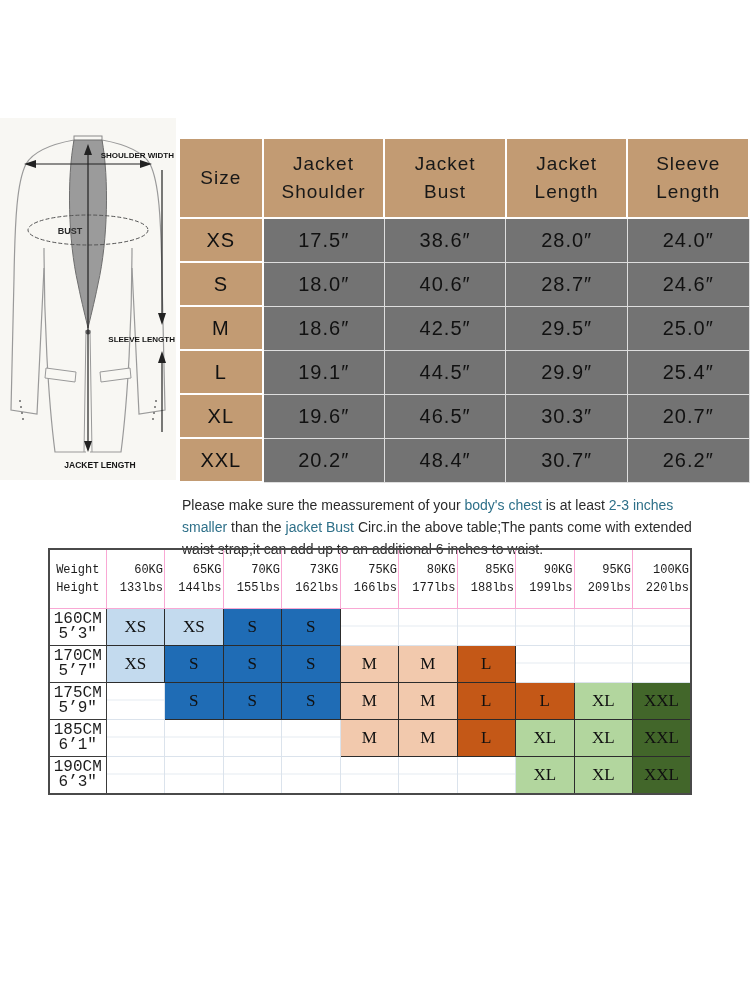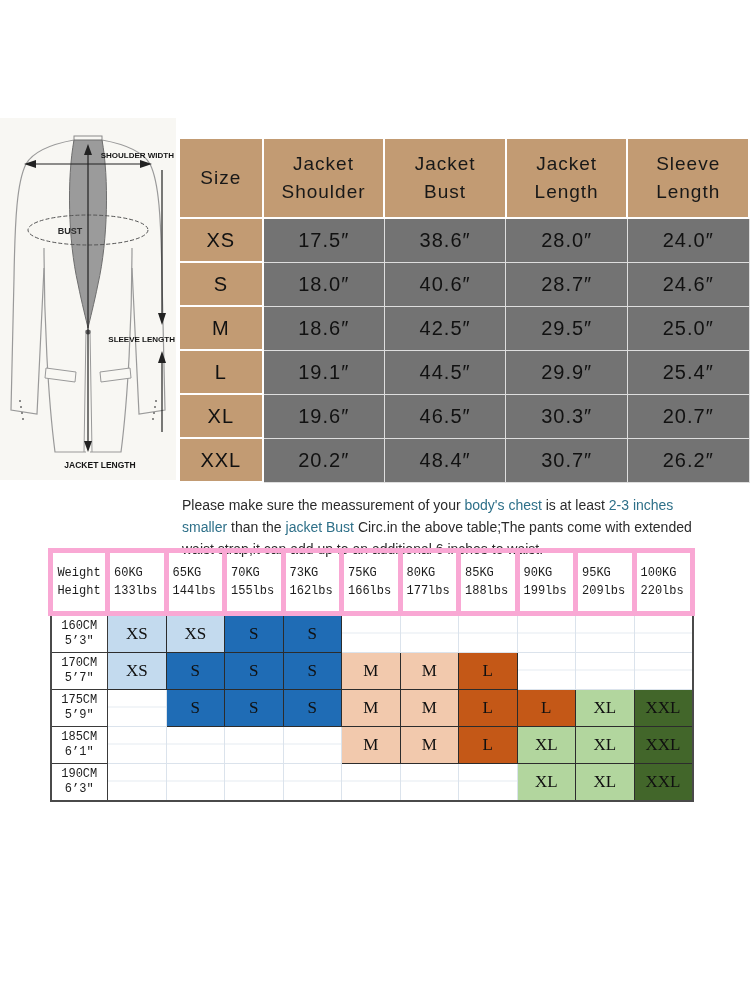--- a/index.html
+++ b/index.html
@@ -21,26 +21,26 @@
 
   
   .note{position:absolute;left:182px;top:480px;width:540px;font-size:14px;
         line-height:22px;color:#2b2b2b;}
   .note .hl{color:var(--note-highlight);}
 
   
   .fit-table{position:absolute;left:48px;top:548px;border-collapse:collapse;
              table-layout:fixed;border:2px solid #4a4a4a;
              font-family:"Liberation Mono",monospace;}
-  .fit-table th{height:56px;border:5px solid #f9a8d4;font-weight:normal;
+  .fit-table th{height:56px;border:1px solid #f9a8d4;font-weight:normal;
                 font-size:12px;color:#1c1c1c;vertical-align:middle;}
-  .fit-table th.weight-col{text-align:left;padding-left:4px;line-height:18px;}
+  .fit-table th.weight-col{text-align:right;padding-left:4px;line-height:18px;}
   .fit-table th.corner-cell{text-align:center;line-height:18px;}
   .fit-table td{height:34px;text-align:center;vertical-align:middle;}
-  .fit-table td.row-label{border:1px solid #3a3a3a;font-size:12px;
+  .fit-table td.row-label{border:1px solid #3a3a3a;font-size:16px;
                           line-height:15px;color:#1c1c1c;background:#fff;}
   .fit-table td.fit-cell{font-family:"Liberation Serif",serif;font-size:17px;
                          color:#101010;}
   .fit-table td.empty{border:1px solid #dbe3ec;background:#fff;
      background-image:linear-gradient(to bottom,transparent 16px,#e4eaf1 16px,#e4eaf1 17px,transparent 17px);}
   .fit-table td.filled{border:1.5px solid #2c2c2c;}
   .sz-xs{background:var(--size-xs);color:#16365c;}
   .sz-s{background:var(--size-s);color:#102a4c;}
   .sz-m{background:var(--size-m);}
   .sz-l{background:var(--size-l);}

